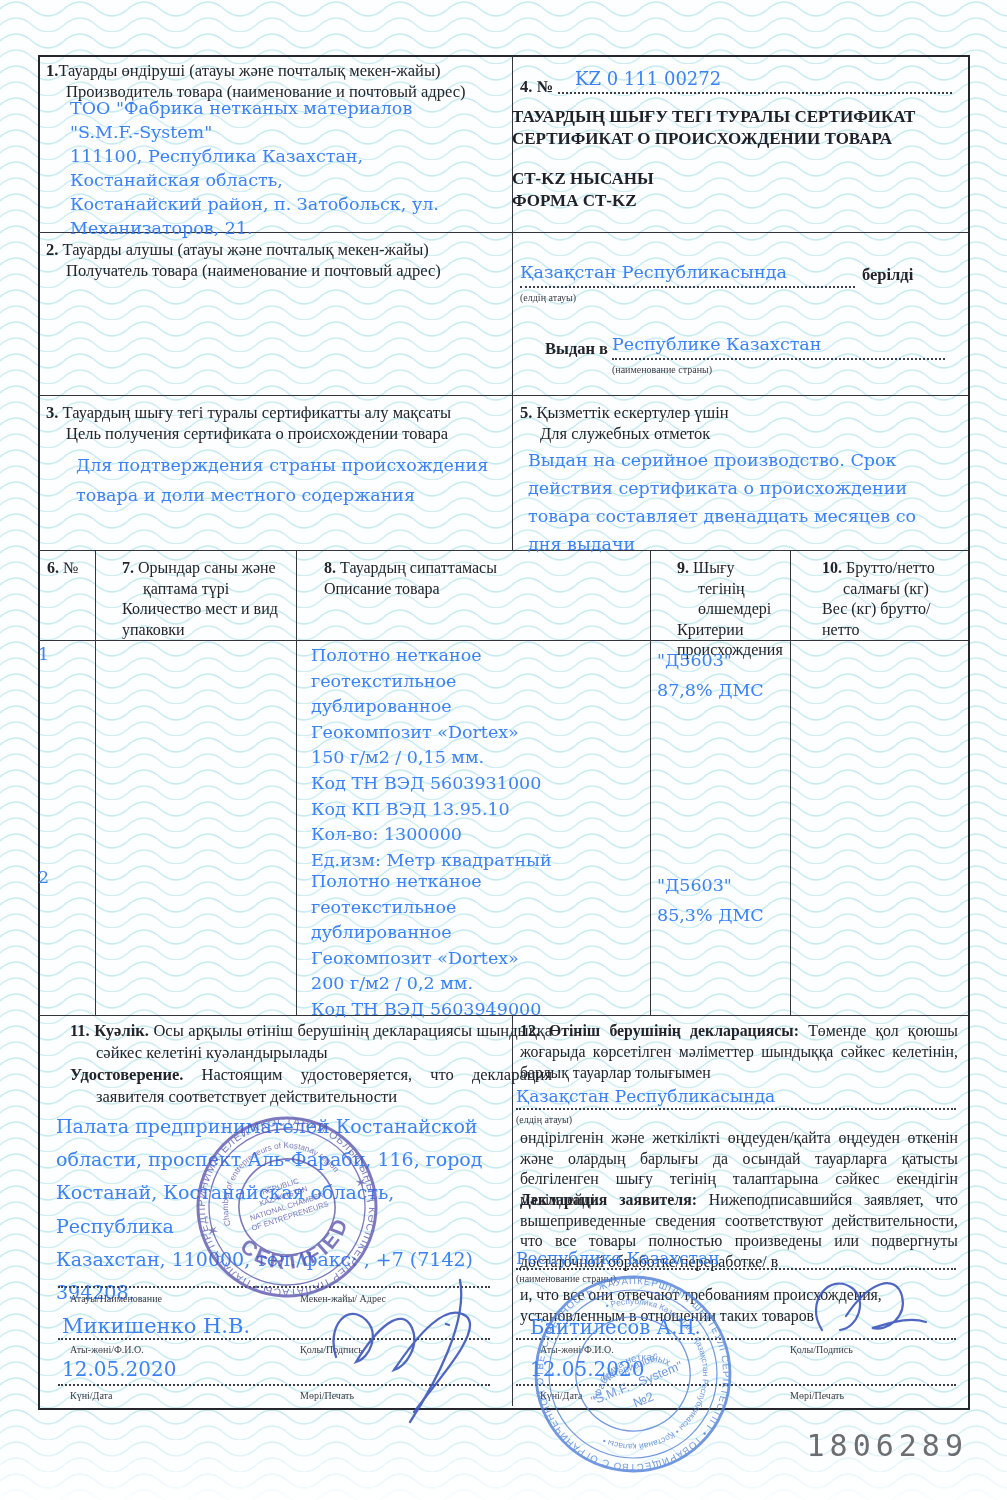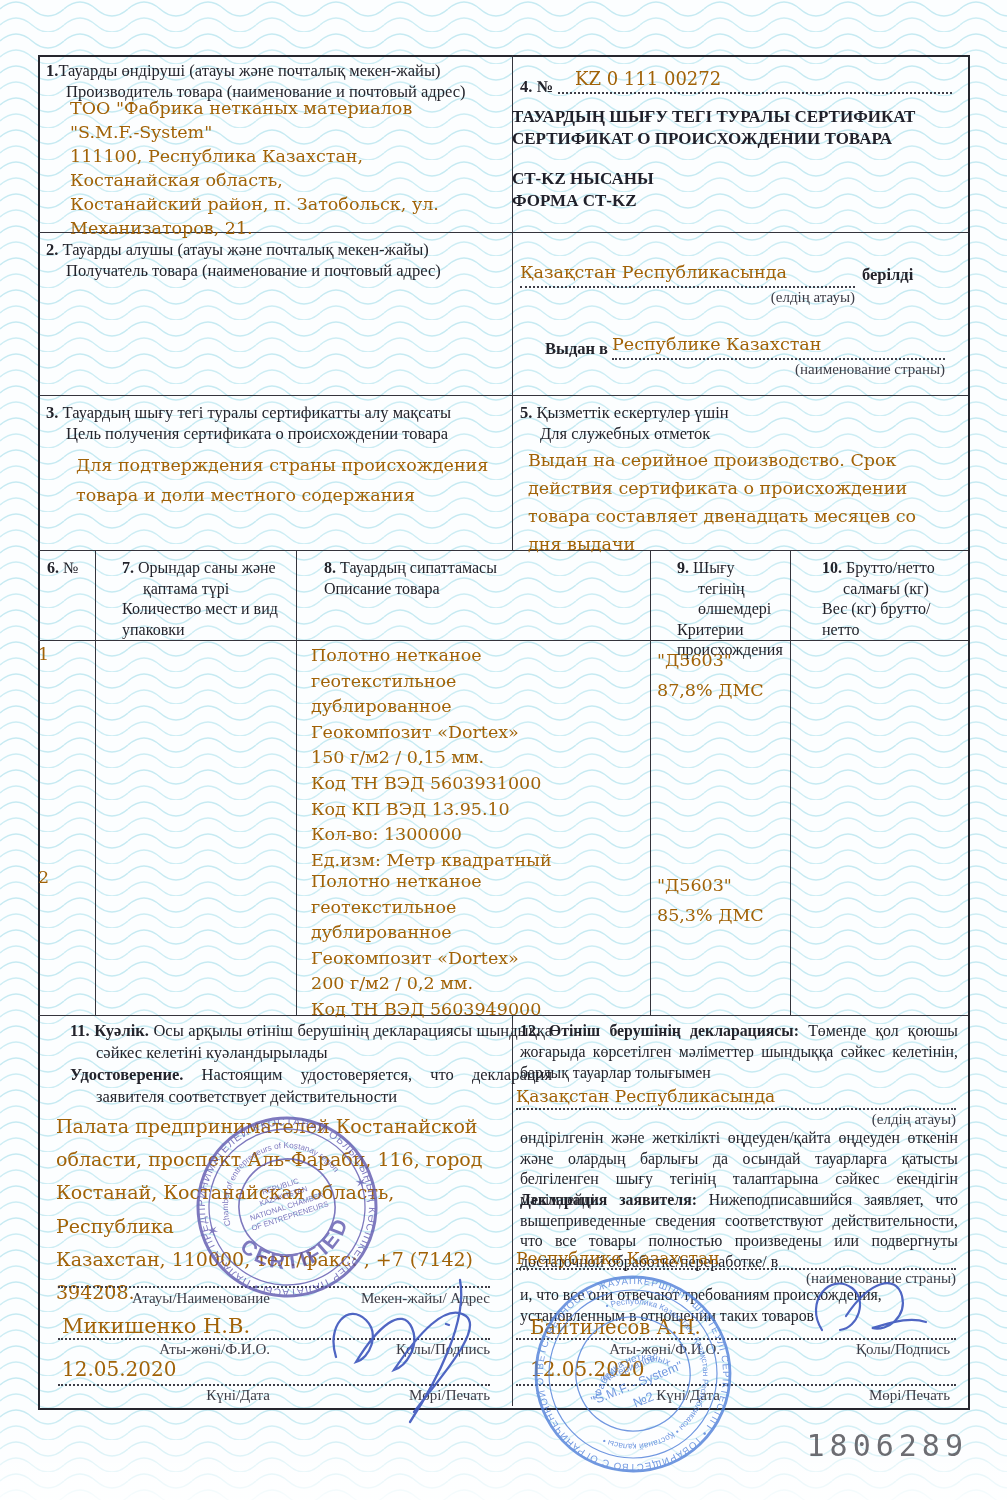--- a/index.html
+++ b/index.html
@@ -5,22 +5,22 @@
   html,body{margin:0;padding:0;background:#eef6f9;}
   .page{position:relative;width:1007px;height:1500px;overflow:hidden;background:#fcfeff;
         font-family:"Liberation Serif",serif;color:#23232b;}
   .abs{position:absolute;}
   .hl{position:absolute;height:0;border-top:1.6px solid #34343c;}
   .vl{position:absolute;width:0;border-left:1.6px solid #34343c;}
   .frame{position:absolute;border:2.2px solid #26262e;}
   .lbl{font-size:16.5px;line-height:21px;color:#23232b;}
   .lbl b{font-weight:700;}
   .ind{padding-left:20px;}
-  .val{font-family:"DejaVu Serif",serif;color:#a16207;}
-  .cap{font-size:15px;line-height:13px;color:#3b3b45;text-align:right;}
+  .val{font-family:"DejaVu Serif",serif;color:#3b82f6;}
+  .cap{font-size:10px;line-height:13px;color:#3b3b45;text-align:left;}
   .dot{position:absolute;height:0;border-bottom:2px dotted #3e3e48;}
   .ctr{text-align:left;}
   .just{text-align:justify;}
   .hang{padding-left:26px;text-indent:-26px;margin-left:24px;}
   .hcell{font-size:16px;line-height:20.5px;}
   .hcell .num{font-weight:700;}
   .hkz{text-indent:-21px;padding-left:21px;}
   .stamp,.sig{pointer-events:none;}
   .z2{z-index:3;}
   .content{z-index:2;border-radius:8px;}

